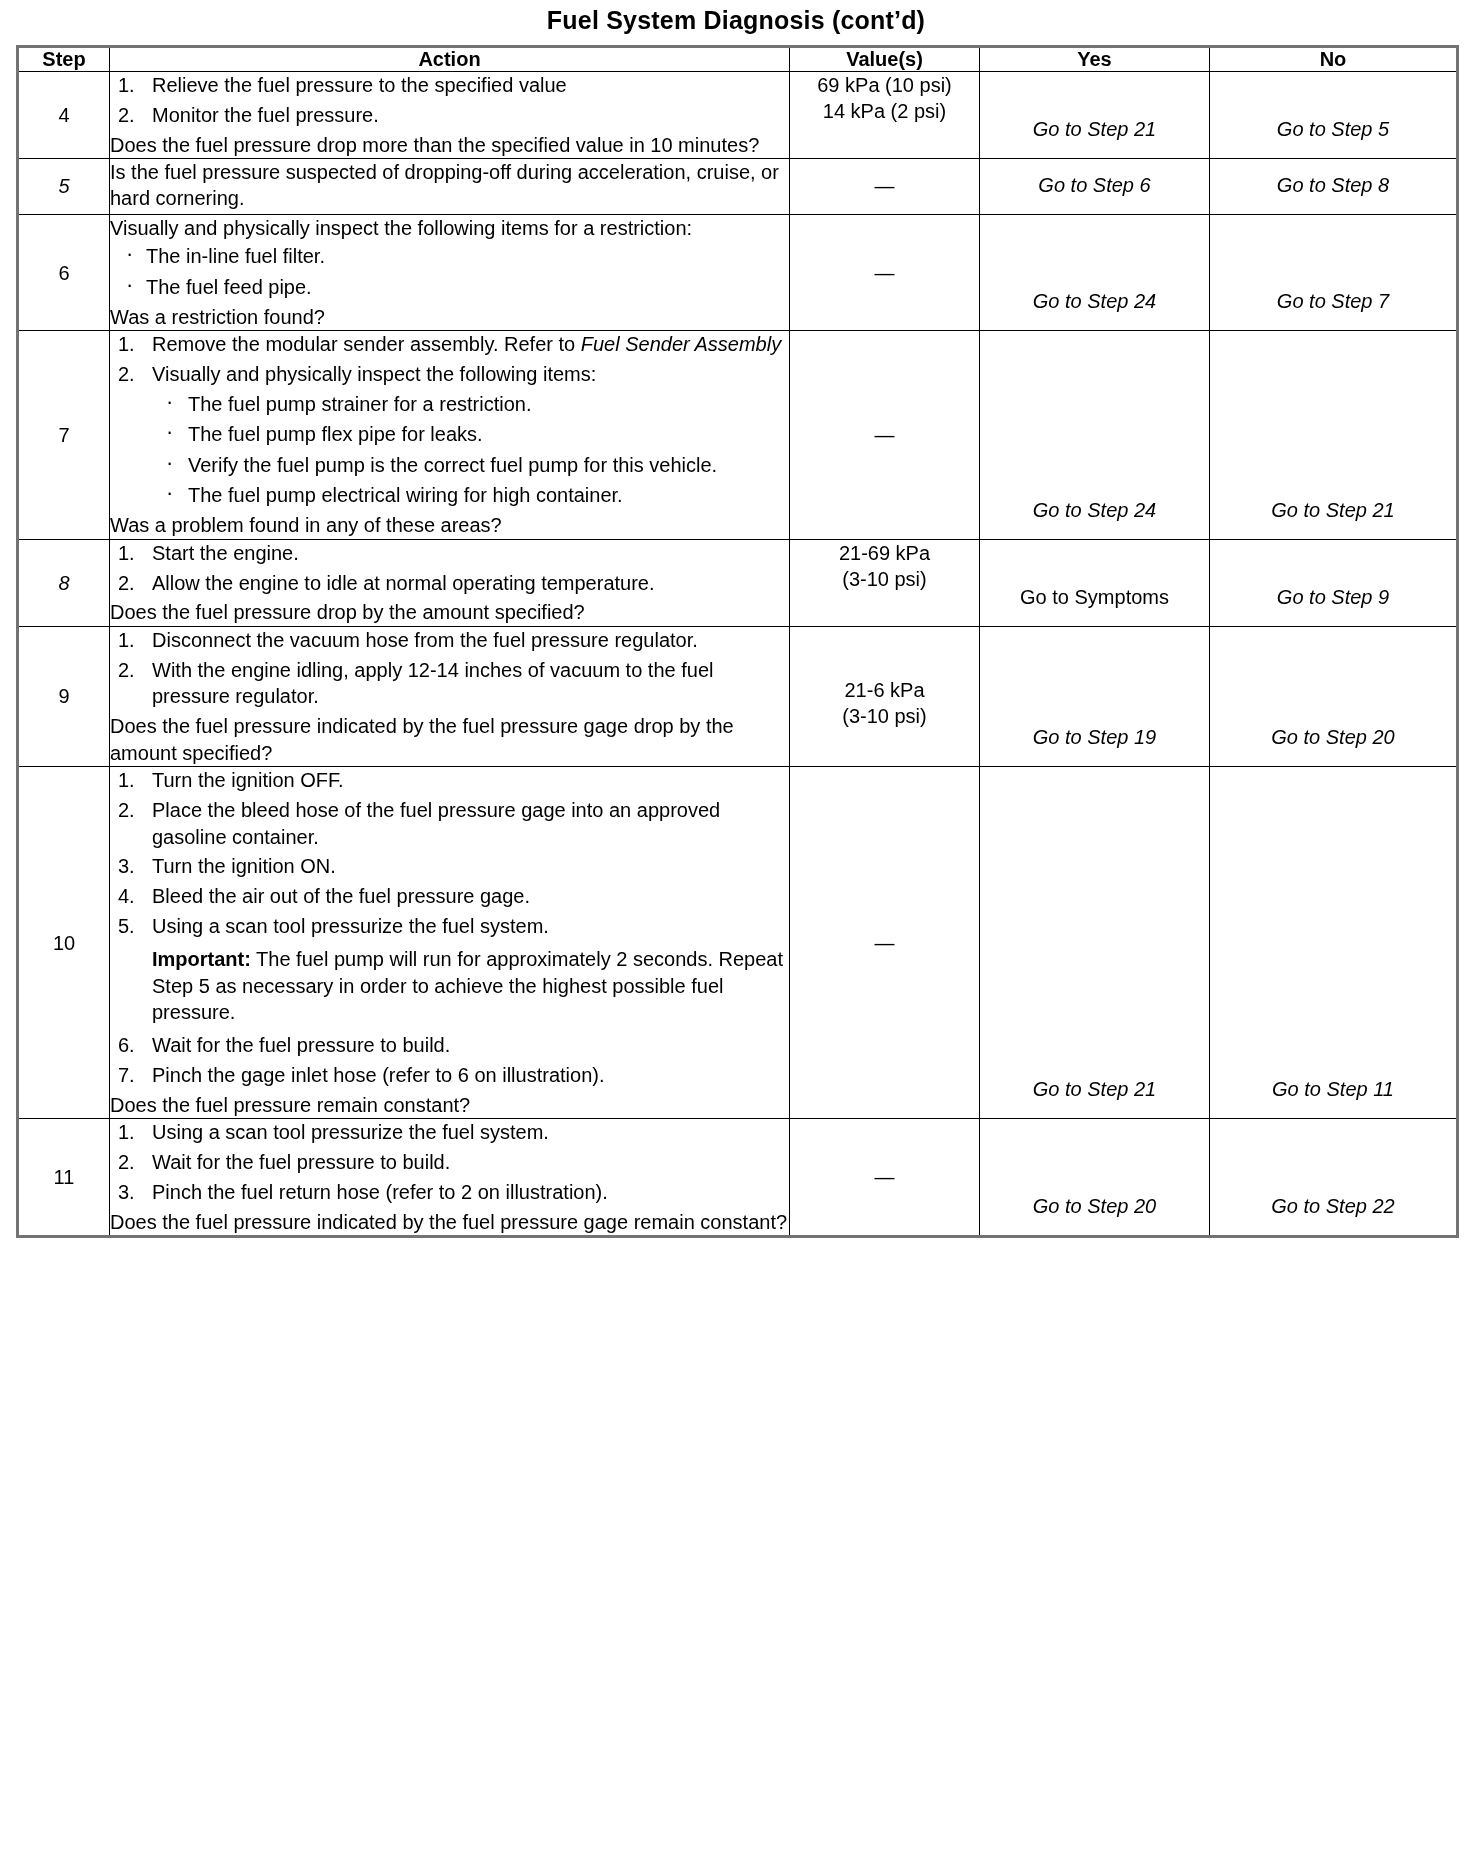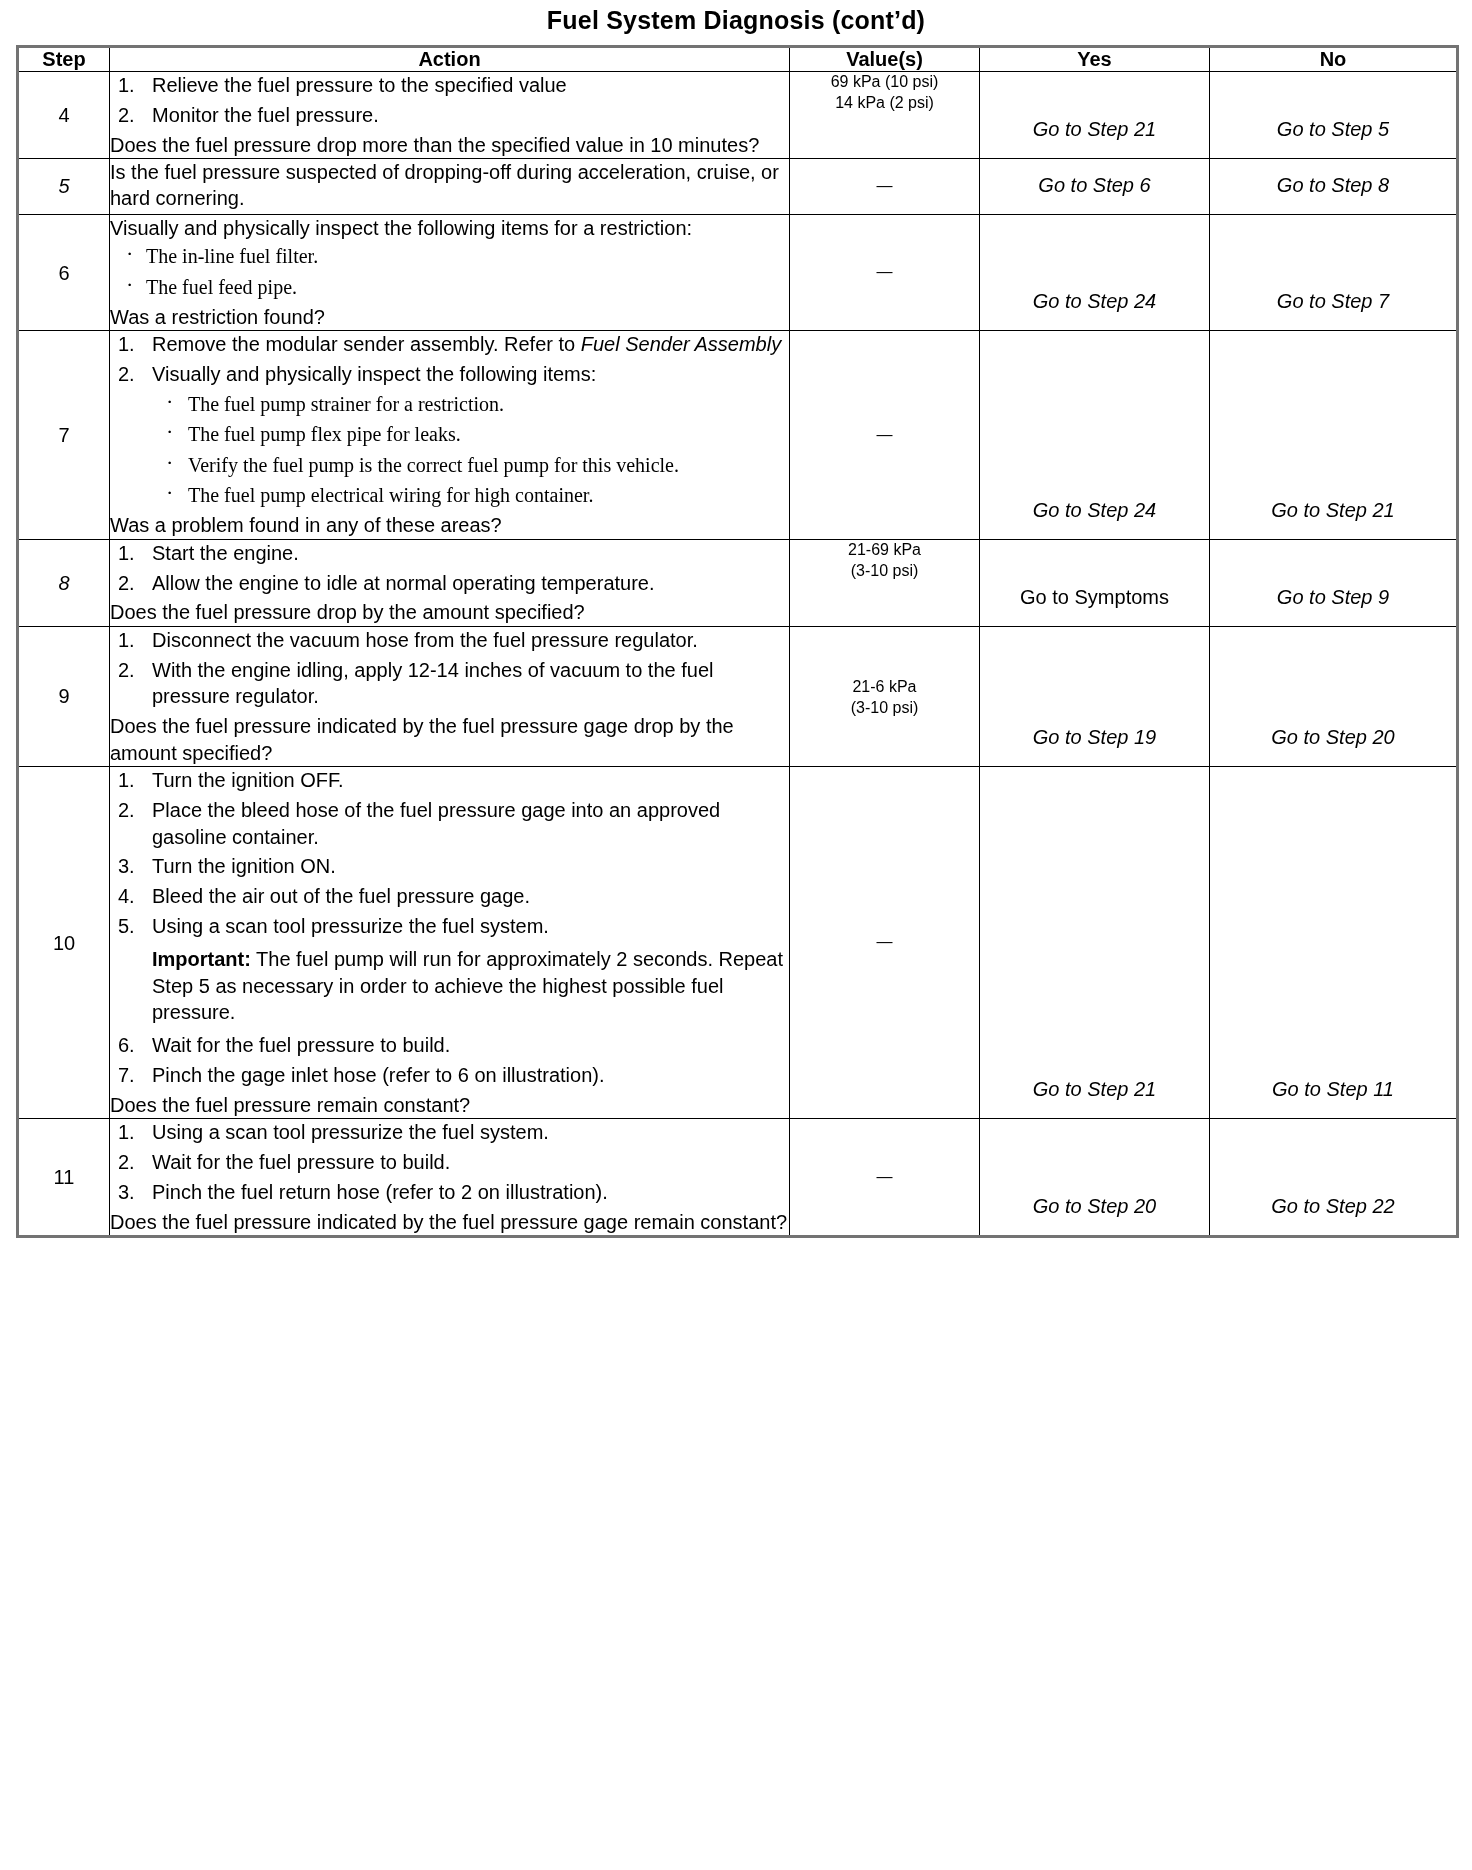--- a/index.html
+++ b/index.html
@@ -66,21 +66,21 @@
     text-align: center;
   }
   td.step.italic .snum { font-style: italic; }
 
   td.action {
     font-size: 20px;
     line-height: 1.32;
     padding: 7px 8px 7px 9px;
   }
   td.value {
-    font-size: 16px;
+    font-size: 20px;
     line-height: 1.3;
     text-align: center;
     padding: 8px 4px 6px 4px;
   }
   td.value.mid {
     vertical-align: middle;
   }
   td.branch {
     font-size: 20px;
     font-style: italic;
@@ -130,21 +130,20 @@
   ul.bullets {
     margin: 2px 0 2px 0;
     padding: 0;
     list-style: none;
   }
   ul.bullets > li {
     position: relative;
     padding-left: 36px;
     margin: 0 0 4px 0;
     line-height: 1.32;
-    font-family: Liberation Serif, serif;
   }
   ul.bullets > li:before {
     content: "\00B7";
     position: absolute;
     left: 16px;
     top: -3px;
     font-size: 22px;
     line-height: 1.3;
   }
   ul.bullets.indent2 > li {

